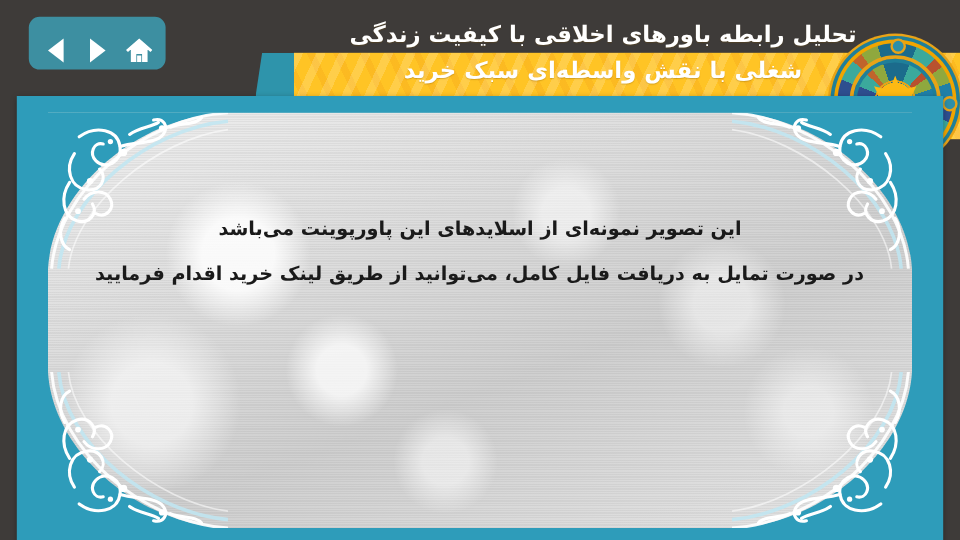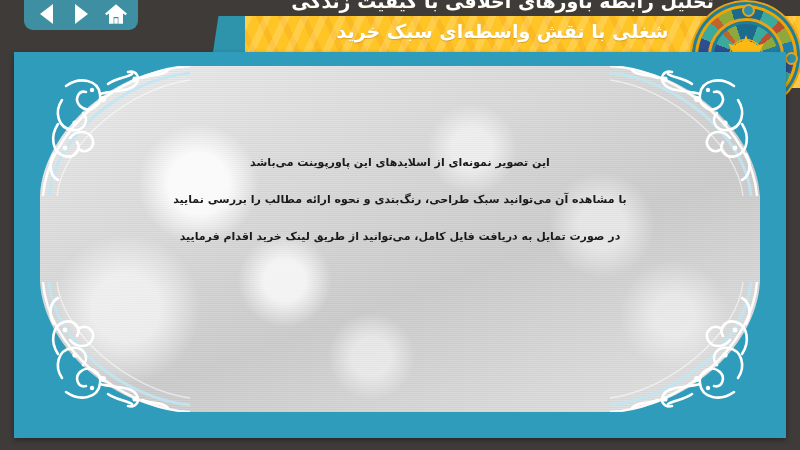--- a/index.html
+++ b/index.html
@@ -1,21 +1,21 @@
 <!DOCTYPE html>
 <html><head>
 <meta charset="utf-8">
 <style>
   html,body{margin:0;padding:0;}
   body{
     width:800px;height:450px;overflow:hidden;position:relative;
     background:#3e3b39;
     font-family:"DejaVu Sans","Liberation Sans",sans-serif;
   }
-  #stage{position:absolute;inset:0;width:800px;height:316px;}
+  #stage{position:absolute;inset:0;width:800px;height:316px;margin-top:28px;}
 
   
   #navbar{
     position:absolute;left:24px;top:-14px;width:114px;height:44px;
     background:#3d8fa1;border-radius:9px;
     display:flex;align-items:flex-end;justify-content:center;gap:13px;
     padding-bottom:5px;box-sizing:border-box;
   }
   .navbtn{width:22px;height:22px;display:flex;align-items:center;justify-content:center;}
   .tri{width:0;height:0;border-top:10px solid transparent;border-bottom:10px solid transparent;}
@@ -112,21 +112,21 @@
   .corner{position:absolute;width:150px;height:130px;pointer-events:none;}
   .c-tl{left:0;top:0;}
   .c-tr{right:0;top:0;transform:scaleX(-1);}
   .c-bl{left:0;bottom:0;transform:scaleY(-1);}
   .c-br{right:0;bottom:0;transform:scale(-1,-1);}
 
   
   #body-text{
     position:absolute;left:40px;right:40px;top:78px;
     direction:rtl;text-align:center;color:#1a1a1a;
-    font-size:11px;line-height:37px;font-weight:700;
+    font-size:16px;line-height:37px;font-weight:700;
     white-space:nowrap;
   }
   #body-text .bline{display:block;}
 </style>
 </head>
 <body>
 
 <div id="stage">
 
   <div id="navbar">
@@ -260,20 +260,19 @@
           <circle cx="63" cy="33" r="3"></circle>
           <circle cx="35" cy="57" r="2.6"></circle>
           <circle cx="95" cy="13" r="2.6"></circle>
           <circle cx="25" cy="82" r="2.4"></circle>
           <circle cx="52" cy="24" r="2.2"></circle>
         </g>
       </svg>
 
       <div id="body-text">
         <span class="bline">این تصویر نمونه‌ای از اسلایدهای این پاورپوینت می‌باشد</span>
-        <span class="bline">با مشاهده آن می‌توانید سبک طراحی، رنگ‌بندی و نحوه ارائه مطالب را بررسی نمایید</span>
         <span class="bline">در صورت تمایل به دریافت فایل کامل، می‌توانید از طریق لینک خرید اقدام فرمایید</span>
       </div>
 
     </div>
   </div>
 
 </div>
 
 </body></html>

